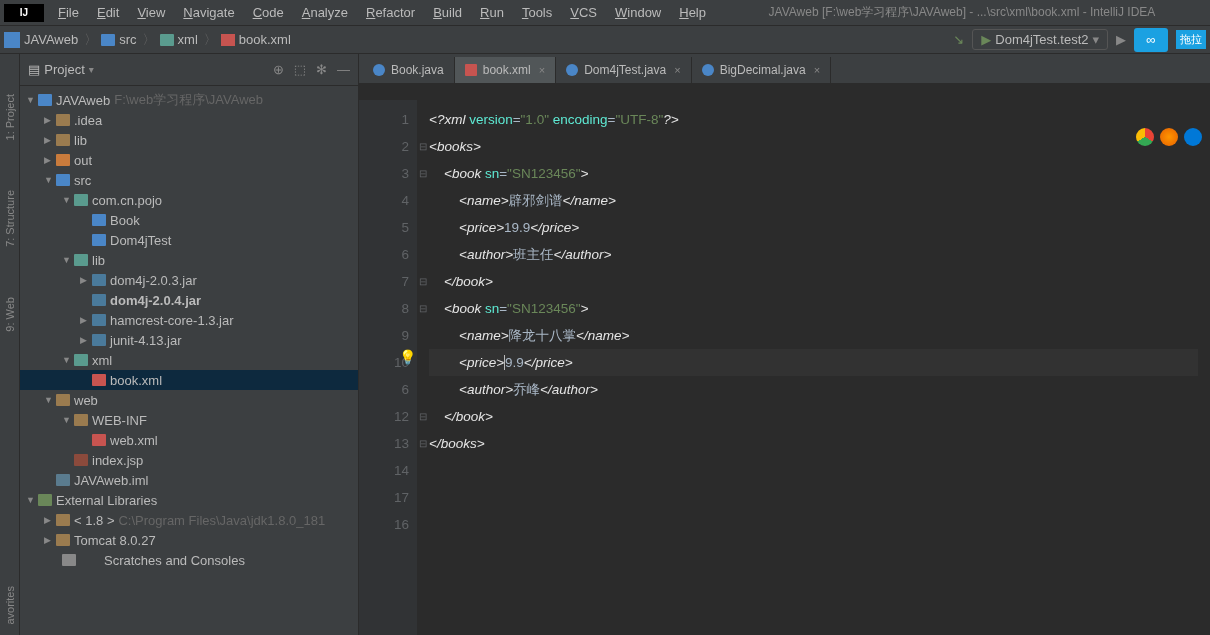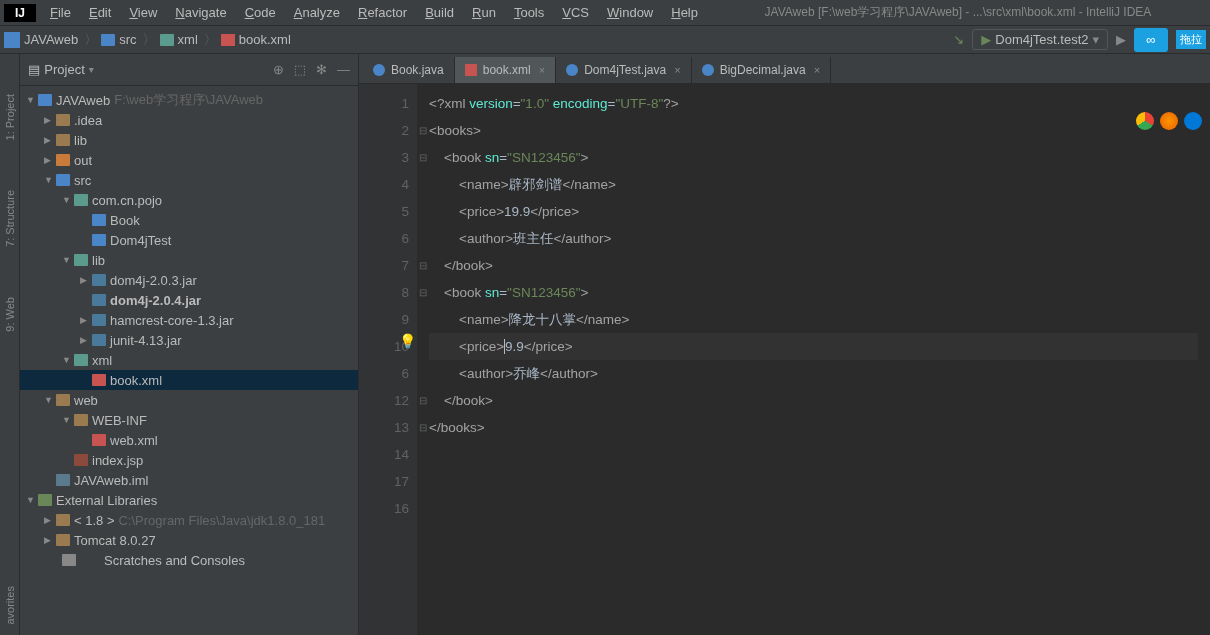--- a/index.html
+++ b/index.html
@@ -1,18 +1,18 @@
 <!DOCTYPE html>
 <html><head>
 <meta charset="utf-8">
 <style>
 * { margin:0; padding:0; box-sizing:border-box; font-family:"Segoe UI",Arial,sans-serif; }
 body { background:#3c3f41; color:#bbb; font-size:13px; overflow:hidden; width:1210px; height:635px; }
 .titlebar { height:26px; background:#3c3f41; display:flex; align-items:center; border-bottom:1px solid #2b2b2b; }
-.app-icon { width:32px; height:18px; background:#000; margin:0 6px 0 4px; display:flex; align-items:center; justify-content:center; color:#fff; font-size:12px; font-weight:bold; }
+.app-icon { width:40px; height:18px; background:#000; margin:0 6px 0 4px; display:flex; align-items:center; justify-content:center; color:#fff; font-size:10px; font-weight:bold; }
 .menu { display:flex; gap:2px; }
 .menu-item { padding:3px 8px; cursor:pointer; }
 .menu-item u { text-decoration:underline; }
 .title-text { flex:1; text-align:center; color:#888; font-size:12px; overflow:hidden; white-space:nowrap; }
 .navbar { height:28px; background:#3c3f41; display:flex; align-items:center; border-bottom:1px solid #2b2b2b; padding:0 4px; }
 .proj-icon { width:16px; height:16px; background:#4a86c7; margin-right:4px; }
 .navbar .crumb { display:flex; align-items:center; margin-right:2px; }
 .crumb-sep { color:#666; margin:0 4px; }
 .folder-icon { width:14px; height:12px; display:inline-block; margin-right:4px; border-radius:1px; }
 .folder-blue { background:#4a86c7; }
@@ -39,36 +39,36 @@
 .ic-fold-blue { background:#4a86c7; }
 .ic-fold-teal { background:#5a9b8e; }
 .ic-class { background:#4a86c7; border-radius:50%; width:12px; height:12px; }
 .ic-jar-lib { background:#4a7a9b; }
 .ic-xml { background:#c75450; }
 .ic-jsp { background:#8b4a3c; }
 .ic-iml { background:#5a7b8e; }
 .ic-lib { background:#6a8759; }
 .ic-db { background:#888; border-radius:50%; width:12px; height:12px; }
 .dim { color:#666; margin-left:4px; }
-.main { flex:1; display:flex; flex-direction:column; background:#2b2b2b; }
+.main { flex:1; display:flex; flex-direction:column; background:#2b2b2b;gap:16px; }
 .tabs { height:30px; background:#3c3f41; display:flex; align-items:flex-end; border-bottom:1px solid #2b2b2b; padding-left:4px; }
 .tab { display:flex; align-items:center; padding:6px 10px; gap:6px; border-right:1px solid #2b2b2b; cursor:pointer; font-size:12px; }
 .tab.active { background:#515658; }
 .tab .close { color:#888; font-size:11px; margin-left:2px; }
 .tab-ic { width:12px; height:12px; display:inline-block; border-radius:1px; }
 .tab-ic-java { background:#4a86c7; border-radius:50%; }
 .tab-ic-xml { background:#c75450; }
 .editor { flex:1; display:flex; overflow:hidden; position:relative; }
 .gutter { background:#313335; width:58px; padding:6px 8px 6px 0; text-align:right; color:#606366; font-family:Consolas,monospace; font-size:13.5px; line-height:27px; position:relative; }
 .bulb { position:absolute; left:40px; top:calc(6px + 9*27px - 5px); color:#c9a94f; font-size:14px; }
 .code { flex:1; padding:6px 12px; font-family:Consolas,monospace; font-size:13.5px; line-height:27px; color:#a9b7c6; white-space:pre; }
 .code .line { height:27px; position:relative; }
 .code .line.hl { background:#323232; }
 .code .fold { color:#606366; position:absolute; left:-10px; font-size:10px; }
-.tag { color:#a3a3a3; }
+.tag { color:#e5e5e5;font-style:italic; }
 .attr { color:#5eead4; }
 .str { color:#6a8759; }
 .caret { border-left:1px solid #bbb; animation:blink 1s infinite; }
 .browser-icons { position:absolute; top:28px; right:8px; display:flex; gap:6px; }
 .b-icon { width:18px; height:18px; border-radius:50%; }
 @keyframes blink { 50% { opacity:0; } }
 </style>
 </head>
 <body>
 

